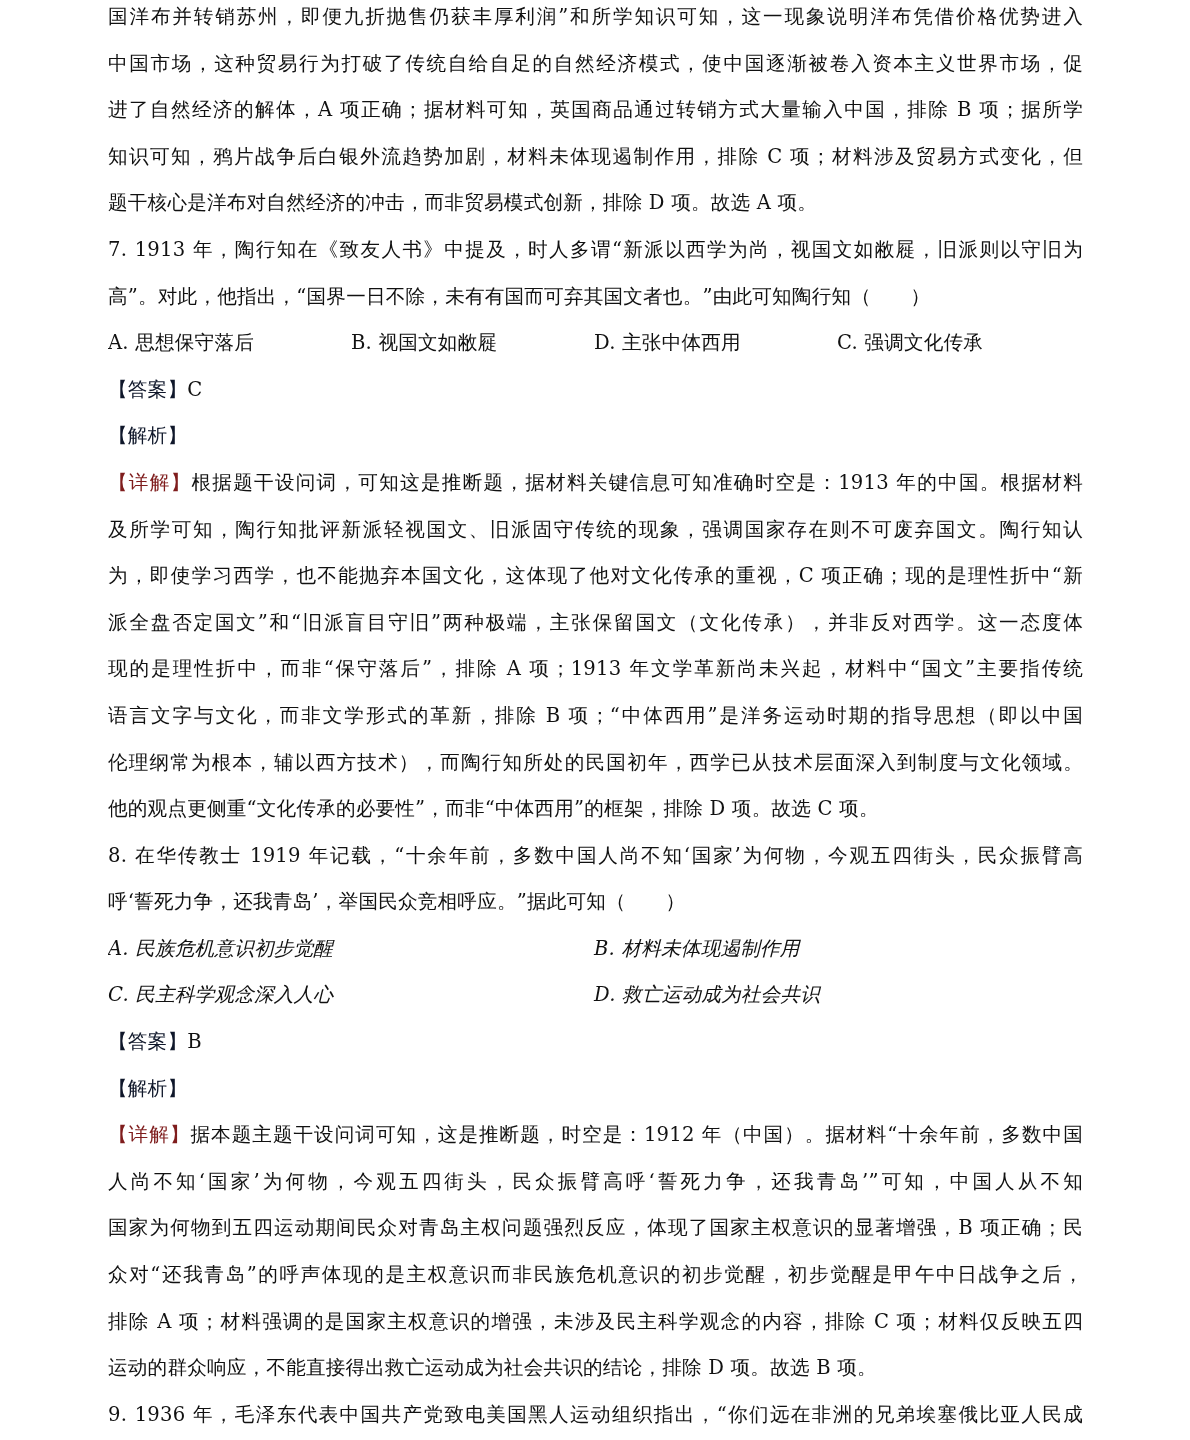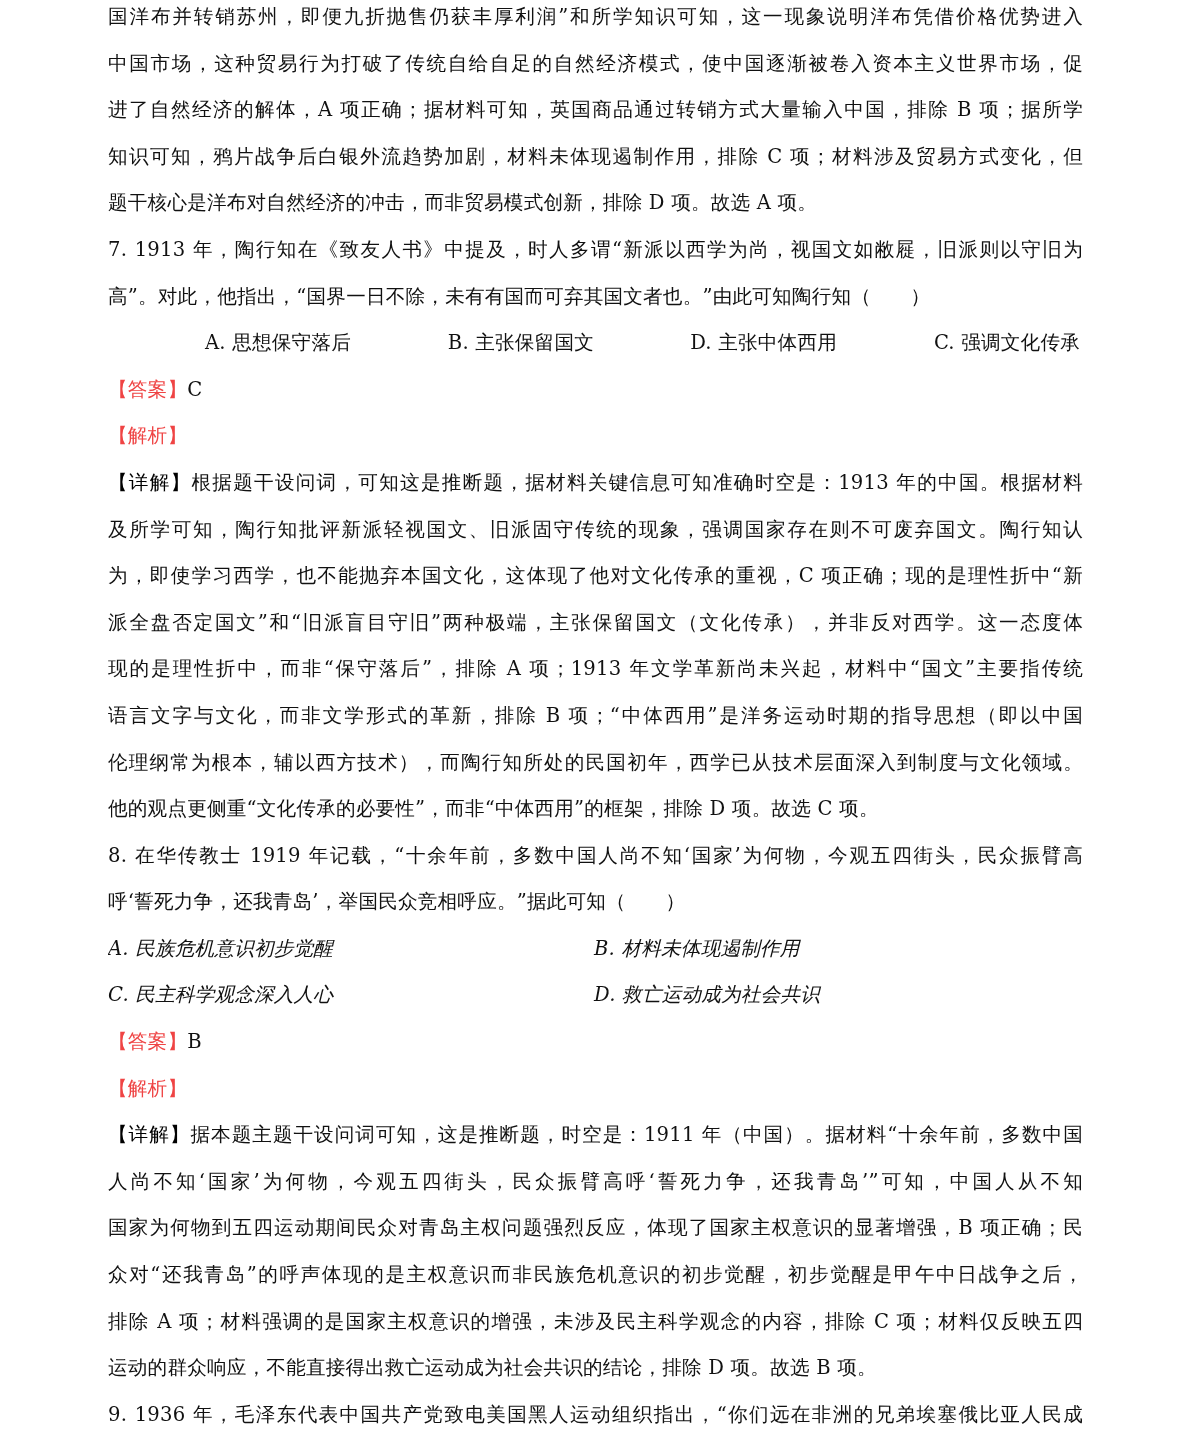--- a/index.html
+++ b/index.html
@@ -8,23 +8,23 @@
     font-family: "DejaVu Serif", "Liberation Serif", serif;
     color: #111111;
   }
   .page { position: absolute; left: 108px; top: 0; width: 975px; }
   .line {
     height: 46.6px; line-height: 46.6px; font-size: 19.6px;
     white-space: nowrap; overflow: hidden; letter-spacing: 0.2px;
   }
   .justify { text-align: justify; text-align-last: justify; }
   .first { margin-top: -6px; }
-  .tag { color: #ef4444; text-align: center; }
-  .tag-black { color: #000000; }
-  .opts4 { display: flex; text-align: right; }
+  .tag { color: #0f172a; text-align: center; }
+  .tag-black { color: #7f1d1d; }
+  .opts4 { display: flex; }
   .opts4 span { width: 243px; }
   .opts2 { display: flex; font-style: italic; }
   .opts2 span { width: 486px; }
 </style>
 </head>
 <body>
 
 <div class="page">
 
   <div>
@@ -33,21 +33,21 @@
     <div class="line justify">进了自然经济的解体，A 项正确；据材料可知，英国商品通过转销方式大量输入中国，排除 B 项；据所学</div>
     <div class="line justify">知识可知，鸦片战争后白银外流趋势加剧，材料未体现遏制作用，排除 C 项；材料涉及贸易方式变化，但</div>
     <div class="line">题干核心是洋布对自然经济的冲击，而非贸易模式创新，排除 D 项。故选 A 项。</div>
   </div>
 
   <div>
     <div class="line justify">7. 1913 年，陶行知在《致友人书》中提及，时人多谓“新派以西学为尚，视国文如敝屣，旧派则以守旧为</div>
     <div class="line">高”。对此，他指出，“国界一日不除，未有有国而可弃其国文者也。”由此可知陶行知（　　）</div>
     <div class="line opts4">
       <span>A. 思想保守落后</span>
-      <span>B. 主张保留国文</span>
+      <span>B. 视国文如敝屣</span>
       <span>D. 主张中体西用</span>
       <span>C. 强调文化传承</span>
     </div>
     <div class="line">
       <span class="tag">【答案】</span><span>C</span>
     </div>
     <div class="line">
       <span class="tag">【解析】</span>
     </div>
     <div class="line justify">
@@ -73,21 +73,21 @@
       <span>C. 民主科学观念深入人心</span>
       <span>D. 救亡运动成为社会共识</span>
     </div>
     <div class="line">
       <span class="tag">【答案】</span><span>B</span>
     </div>
     <div class="line">
       <span class="tag">【解析】</span>
     </div>
     <div class="line justify">
-      <span class="tag-black">【详解】</span><span>据本题主题干设问词可知，这是推断题，时空是：1911 年（中国）。据材料“十余年前，多数中国</span>
+      <span class="tag-black">【详解】</span><span>据本题主题干设问词可知，这是推断题，时空是：1912 年（中国）。据材料“十余年前，多数中国</span>
     </div>
     <div class="line justify">人尚不知‘国家’为何物，今观五四街头，民众振臂高呼‘誓死力争，还我青岛’”可知，中国人从不知</div>
     <div class="line justify">国家为何物到五四运动期间民众对青岛主权问题强烈反应，体现了国家主权意识的显著增强，B 项正确；民</div>
     <div class="line justify">众对“还我青岛”的呼声体现的是主权意识而非民族危机意识的初步觉醒，初步觉醒是甲午中日战争之后，</div>
     <div class="line justify">排除 A 项；材料强调的是国家主权意识的增强，未涉及民主科学观念的内容，排除 C 项；材料仅反映五四</div>
     <div class="line">运动的群众响应，不能直接得出救亡运动成为社会共识的结论，排除 D 项。故选 B 项。</div>
   </div>
 
   <div>
     <div class="line justify">9. 1936 年，毛泽东代表中国共产党致电美国黑人运动组织指出，“你们远在非洲的兄弟埃塞俄比亚人民成</div>

